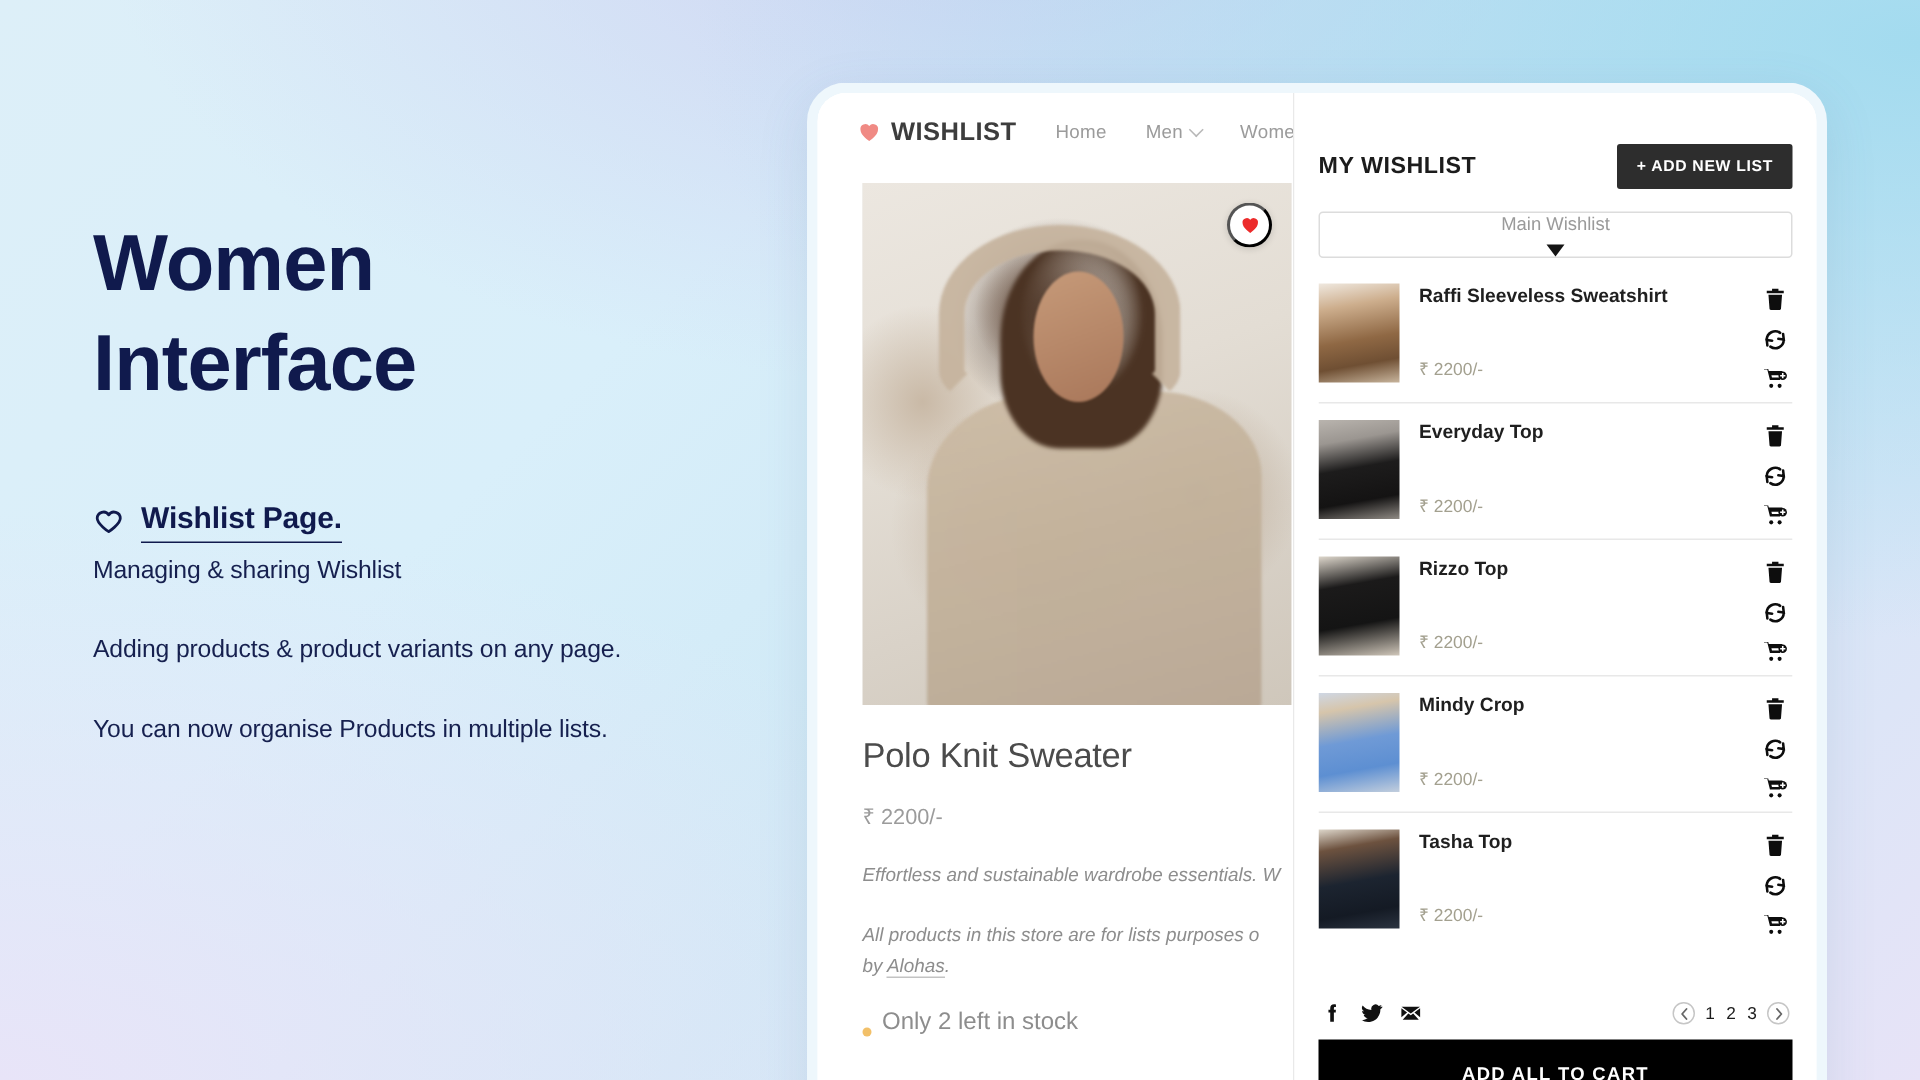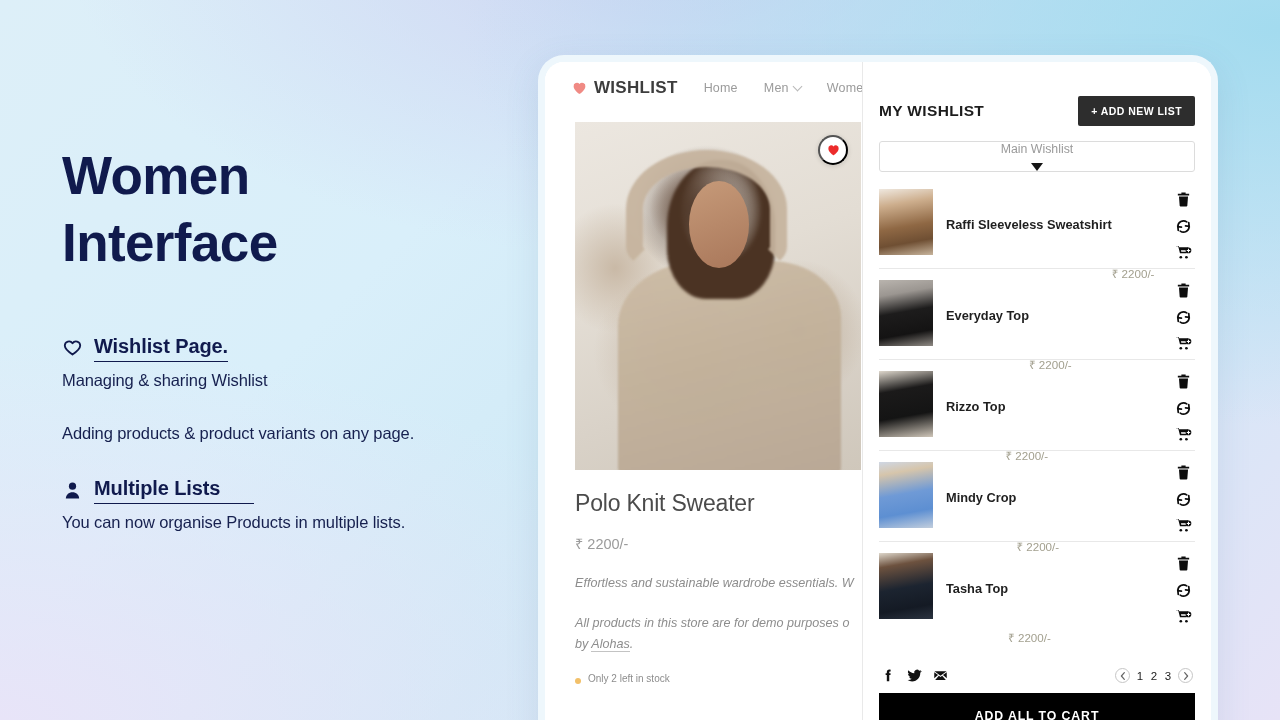--- a/index.html
+++ b/index.html
@@ -225,21 +225,21 @@
     white-space: nowrap;
     font-style: italic;
   }
   .pdesc.wrap { white-space: normal; width: 292px; }
   .pdesc u { text-decoration: none; border-bottom: 1px solid #c3c3c3; }
   #pstock {
     margin-top: 19px;
     display: flex;
     align-items: flex-end;
     gap: 7px;
-    font-size: 10px;
+    font-size: 16px;
     color: #8d8d8d;
   }
   #pstock-dot {
     width: 6px; height: 6px;
     border-radius: 50%;
     background: #f2c069;
     flex: 0 0 auto;
   }
 
   
@@ -325,23 +325,22 @@
   .th-a { background: linear-gradient(170deg,#efe8df 0%,#cdae8d 24%,#8f6844 56%,#6f4f33 78%,#c7b49c 100%); }
   .th-b { background: linear-gradient(170deg,#b9b4ae 0%,#9b9691 22%,#1d1c1c 48%,#141313 78%,#8f8a84 100%); }
   .th-c { background: linear-gradient(170deg,#ded7cc 0%,#1b1a1a 30%,#141414 66%,#cfc6b9 100%); }
   .th-d { background: linear-gradient(170deg,#cfd7e4 0%,#d6c5ab 18%,#6f9ad6 48%,#5d8fd2 74%,#c2cedd 100%); }
   .th-e { background: linear-gradient(170deg,#ddd6ca 0%,#6d523f 20%,#1c2430 52%,#141a24 80%,#2b3340 100%); }
 
   .item-body {
     flex: 1 1 auto;
     min-width: 0;
     display: flex;
-    flex-direction: row;
+    flex-direction: column;
     height: 66px;
-    margin-top: 28px;
   }
   .item-name {
     font-size: 12.8px;
     font-weight: 700;
     color: #1f1f1f;
     line-height: 1.26;
   }
   .item-price {
     margin-top: auto;
     font-size: 11.6px;
@@ -431,29 +430,20 @@
         <span class="feature-name">Wishlist Page.</span>
       </div>
       <div class="feature-desc">Managing &amp; sharing Wishlist</div>
     </div>
 
     <div class="feature">
       <div class="feature-desc">Adding products &amp; product variants on any page.</div>
     </div>
 
     <div class="feature">
-      <div class="feature-head">
-        <span class="feature-ico">
-          <svg viewBox="0 0 24 24" fill="currentColor">
-              <circle cx="12" cy="7" r="4.1"></circle>
-              <path d="M4.4 21c0-4.2 3.4-7.1 7.6-7.1s7.6 2.9 7.6 7.1z"></path>
-            </svg>
-        </span>
-        <span class="feature-name wide">Multiple Lists</span>
-      </div>
       <div class="feature-desc">You can now organise Products in multiple lists.</div>
     </div>
   </section>
 
   <div id="device">
     <div id="device-inner">
 
       <div id="store">
 
         <nav id="store-nav">
@@ -491,21 +481,21 @@
                   <path d="M12 21s-8.8-5.6-8.8-11.3A4.9 4.9 0 0 1 12 6.1a4.9 4.9 0 0 1 8.8 3.6C20.8 15.4 12 21 12 21z"></path>
                 </svg>
             </span>
           </button>
         </div>
 
         <div id="pinfo">
           <h2 id="pname">Polo Knit Sweater</h2>
           <div id="pprice">₹ 2200/-</div>
           <p class="pdesc">Effortless and sustainable wardrobe essentials. W</p>
-          <p class="pdesc">All products in this store are for demo purposes o</p>
+          <p class="pdesc">All products in this store are for lists purposes o</p>
           <p class="pdesc wrap" style="margin-top:0">
             <span>by </span><u>Alohas</u><span>.</span>
           </p>
           <div id="pstock">
             <span id="pstock-dot"></span>
             <span>Only 2 left in stock</span>
           </div>
         </div>
       </div>
 

